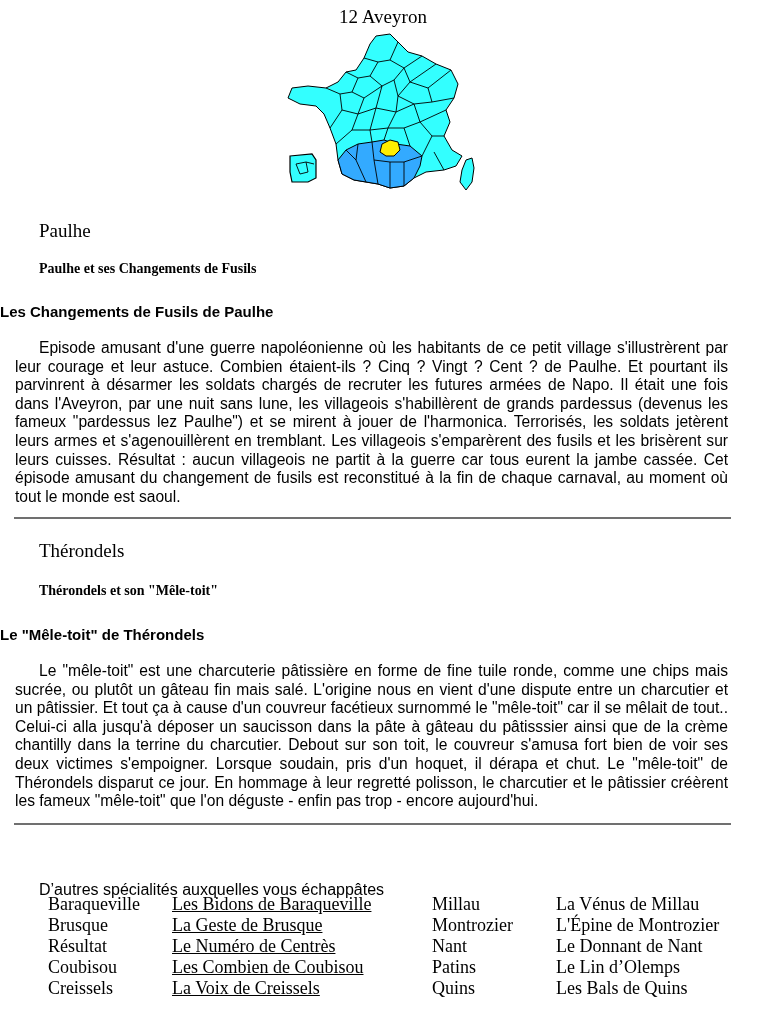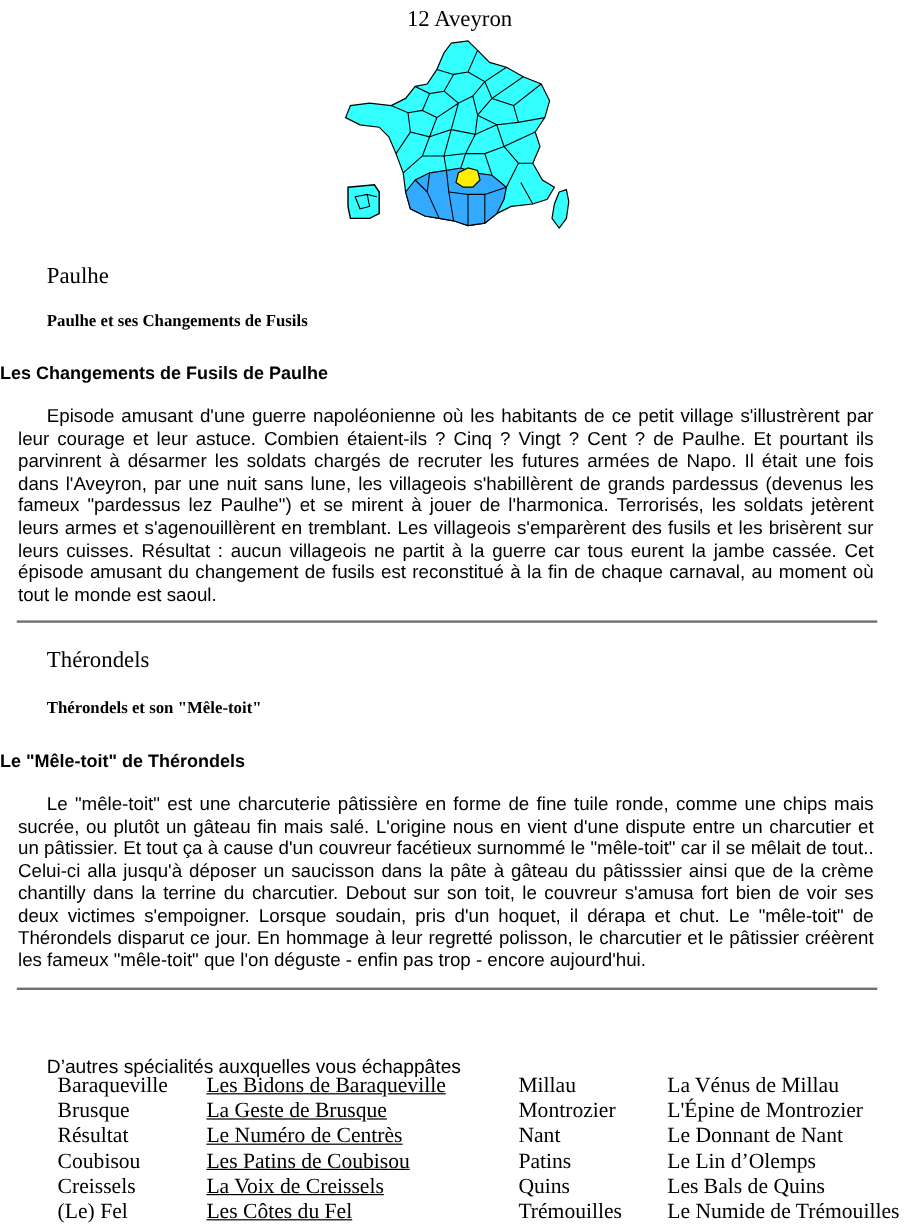--- a/index.html
+++ b/index.html
@@ -113,30 +113,24 @@
       <td class="c4">L'Épine de Montrozier</td>
     </tr>
     <tr>
       <td class="c1">Résultat</td>
       <td class="c2">Le Numéro de Centrès</td>
       <td class="c3">Nant</td>
       <td class="c4">Le Donnant de Nant</td>
     </tr>
     <tr>
       <td class="c1">Coubisou</td>
-      <td class="c2">Les Patins de Coubisou</td>
+      <td class="c2">Les Combien de Coubisou</td>
       <td class="c3">Patins</td>
       <td class="c4">Le Lin d’Olemps</td>
     </tr>
     <tr>
       <td class="c1">Creissels</td>
       <td class="c2">La Voix de Creissels</td>
       <td class="c3">Quins</td>
       <td class="c4">Les Bals de Quins</td>
     </tr>
-    <tr>
-      <td class="c1">(Le) Fel</td>
-      <td class="c2">Les Côtes du Fel</td>
-      <td class="c3">Trémouilles</td>
-      <td class="c4">Le Numide de Trémouilles</td>
-    </tr>
   </tbody>
 </table>
 
 </body></html>

